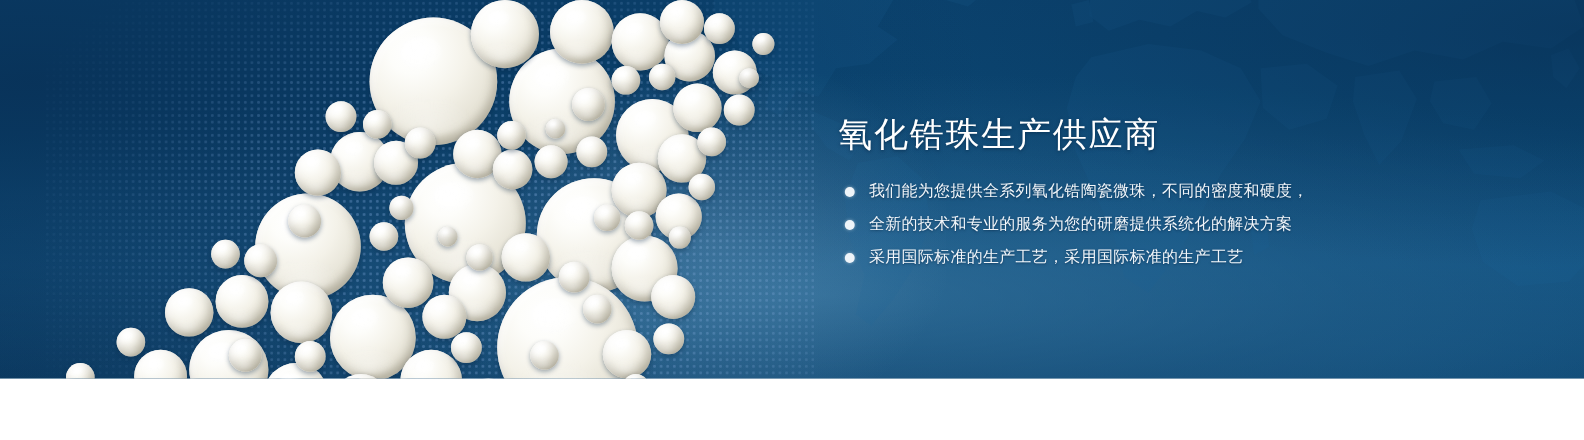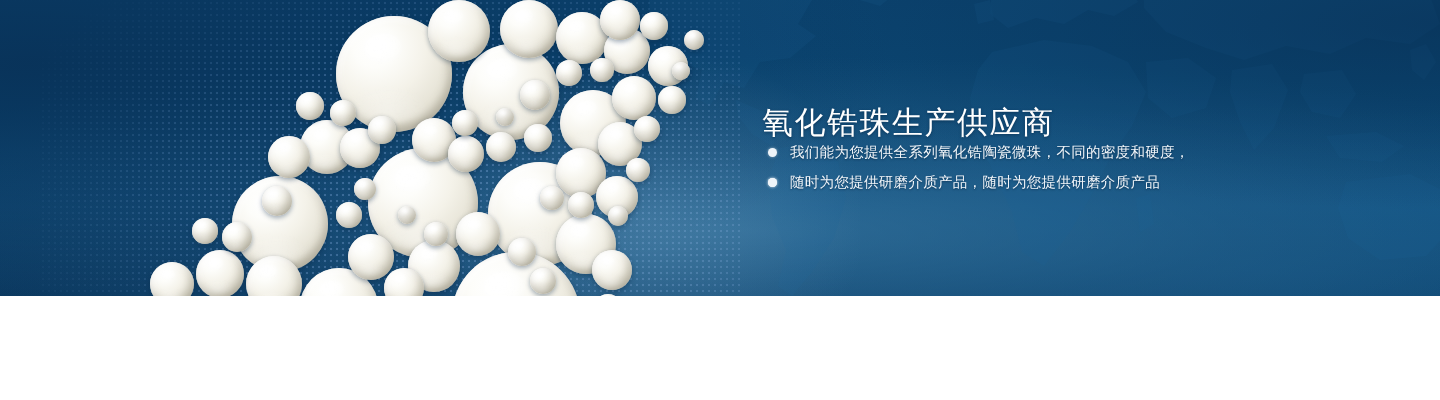--- a/index.html
+++ b/index.html
@@ -5,21 +5,21 @@
   * { margin:0; padding:0; box-sizing:border-box; }
   html, body {
     width:1440px; height:400px;
     overflow:hidden;
     font-family:"Liberation Sans","DejaVu Sans",sans-serif;
   }
 
   
   .banner{
     position:relative;
-    width:1440px; height:296px;
+    width:1440px; height:344px;
     overflow:hidden;
     background:#0a4472;
   }
 
   
   .bg-base{
     position:absolute; inset:0;
     background:
       radial-gradient(120% 95% at 52% 78%, rgba(70,130,170,.55) 0%, rgba(60,115,155,.30) 28%, rgba(10,68,114,0) 62%),
       radial-gradient(90% 80% at 88% 92%, rgba(16,84,132,.55) 0%, rgba(10,68,114,0) 70%),
@@ -102,20 +102,21 @@
   }
   .headline{
     color:#ffffff;
     font-size:31px;
     font-weight:400;
     letter-spacing:1.5px;
     line-height:1.2;
     text-shadow:0 1px 3px rgba(3,30,56,.55);
   }
   .bullets{
+    margin-top:22px;
     list-style:none;
   }
   .bullet{
     position:relative;
     padding-left:28px;
     color:#f2f6fa;
     font-size:14.5px;
     line-height:23px;
     letter-spacing:.3px;
     margin-bottom:7px;
@@ -275,21 +276,22 @@
   <div class="copy">
     <h1 class="headline">氧化锆珠生产供应商</h1>
 
     <ul class="bullets">
       <li class="bullet">
         <span class="dot"></span>
         <span>我们能为您提供全系列氧化锆陶瓷微珠，不同的密度和硬度，</span>
       </li>
       <li class="bullet">
         <span class="dot"></span>
+        <span>全新的技术和专业的服务为您的研磨提供系统化的解决方案</span>
       </li>
       <li class="bullet">
         <span class="dot"></span>
-        <span>随时为您提供研磨介质产品，随时为您提供研磨介质产品</span>
+        <span>采用国际标准的生产工艺，采用国际标准的生产工艺</span>
       </li>
     </ul>
   </div>
 
 </div>
 
 </body></html>

